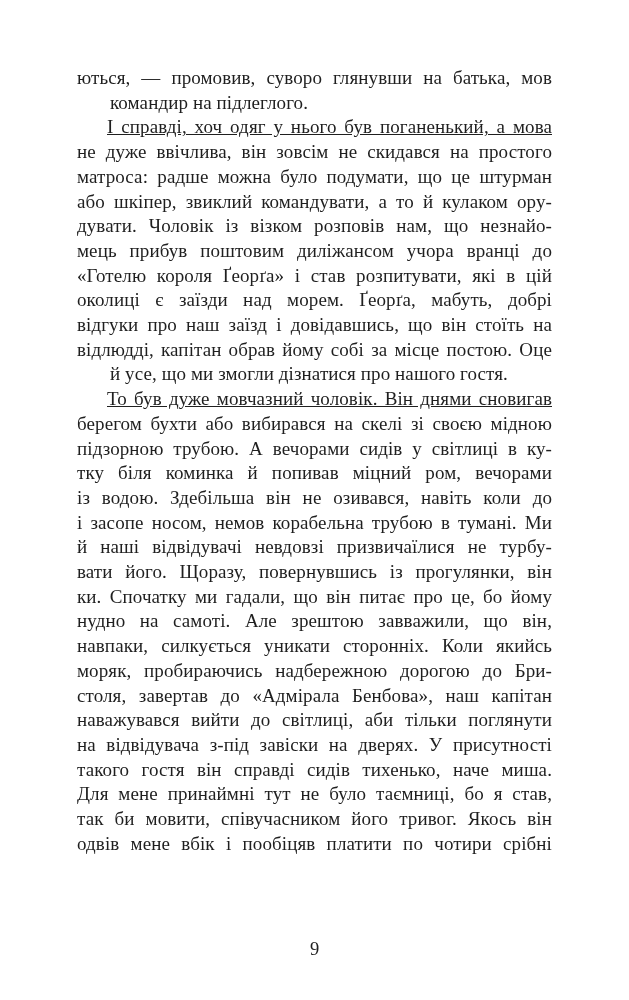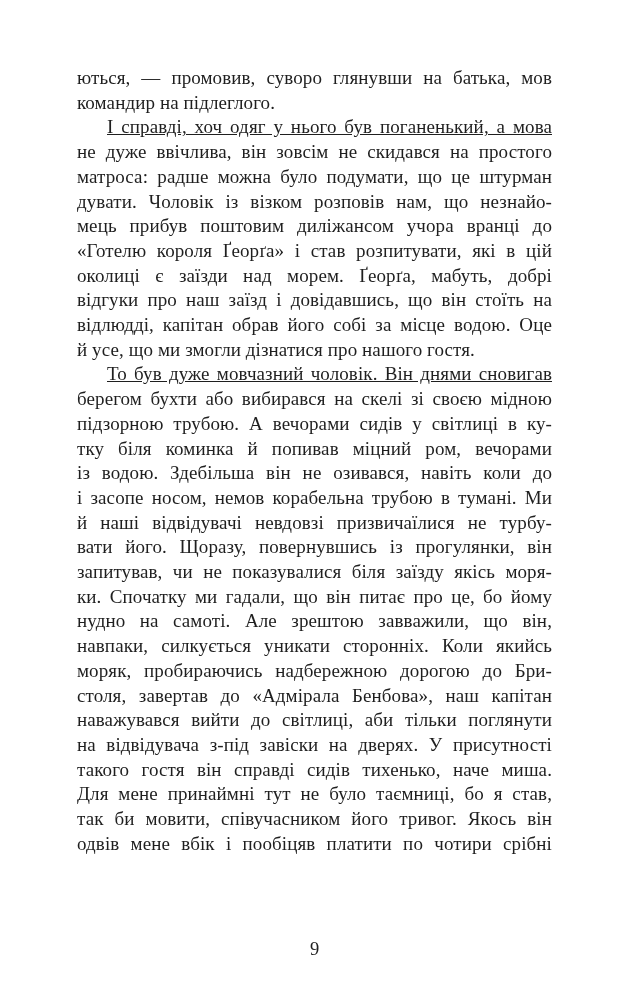--- a/index.html
+++ b/index.html
@@ -28,20 +28,21 @@
     font-size: 19px;
     line-height: 24.7px;
     letter-spacing: 0.1px;
   }
   .line {
     text-align: justify;
     text-align-last: justify;
   }
   .line.ragged {
     text-align-last: left;
+    margin-left: 33px;
   }
   .line.indent {
     text-indent: 30px;
     text-decoration: underline;
   }
   .page-number {
     position: absolute;
     left: 77px;
     top: 936px;
     width: 475px;
@@ -53,36 +54,36 @@
 </head>
 <body>
 
 <div class="page">
   <div class="page-text">
       <div class="line">ються, — промовив, суворо глянувши на батька, мов</div>
       <div class="line ragged">командир на підлеглого.</div>
       <div class="line indent">І справді, хоч одяг у нього був поганенький, а мова</div>
       <div class="line">не дуже ввічлива, він зовсім не скидався на простого</div>
       <div class="line">матроса: радше можна було подумати, що це штурман</div>
+      <div class="line">або шкіпер, звиклий командувати, а то й кулаком ору-</div>
       <div class="line">дувати. Чоловік із візком розповів нам, що незнайо-</div>
       <div class="line">мець прибув поштовим диліжансом учора вранці до</div>
       <div class="line">«Готелю короля Ґеорґа» і став розпитувати, які в цій</div>
       <div class="line">околиці є заїзди над морем. Ґеорґа, мабуть, добрі</div>
       <div class="line">відгуки про наш заїзд і довідавшись, що він стоїть на</div>
-      <div class="line">відлюдді, капітан обрав його собі за місце водою. Оце</div>
+      <div class="line">відлюдді, капітан обрав йому собі за місце постою. Оце</div>
       <div class="line ragged">й усе, що ми змогли дізнатися про нашого гостя.</div>
       <div class="line indent">То був дуже мовчазний чоловік. Він днями сновигав</div>
       <div class="line">берегом бухти або вибирався на скелі зі своєю мідною</div>
       <div class="line">підзорною трубою. А вечорами сидів у світлиці в ку-</div>
       <div class="line">тку біля коминка й попивав міцний ром, вечорами</div>
       <div class="line">із водою. Здебільша він не озивався, навіть коли до</div>
       <div class="line">і засопе носом, немов корабельна трубою в тумані. Ми</div>
       <div class="line">й наші відвідувачі невдовзі призвичаїлися не турбу-</div>
       <div class="line">вати його. Щоразу, повернувшись із прогулянки, він</div>
-      <div class="line">запитував, чи не показувалися біля заїзду якісь моря-</div>
       <div class="line">ки. Спочатку ми гадали, що він питає про це, бо йому</div>
       <div class="line">нудно на самоті. Але зрештою завважили, що він,</div>
       <div class="line">навпаки, силкується уникати сторонніх. Коли якийсь</div>
       <div class="line">моряк, пробираючись надбережною дорогою до Бри-</div>
       <div class="line">столя, завертав до «Адмірала Бенбова», наш капітан</div>
       <div class="line">наважувався вийти до світлиці, аби тільки поглянути</div>
       <div class="line">на відвідувача з-під завіски на дверях. У присутності</div>
       <div class="line">такого гостя він справді сидів тихенько, наче миша.</div>
       <div class="line">Для мене принаймні тут не було таємниці, бо я став,</div>
       <div class="line">так би мовити, співучасником його тривог. Якось він</div>

